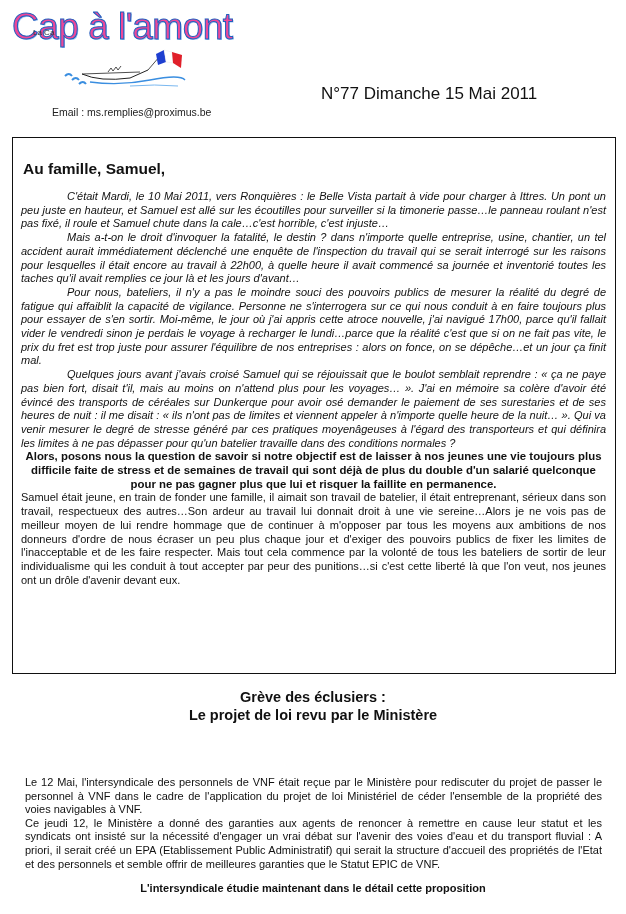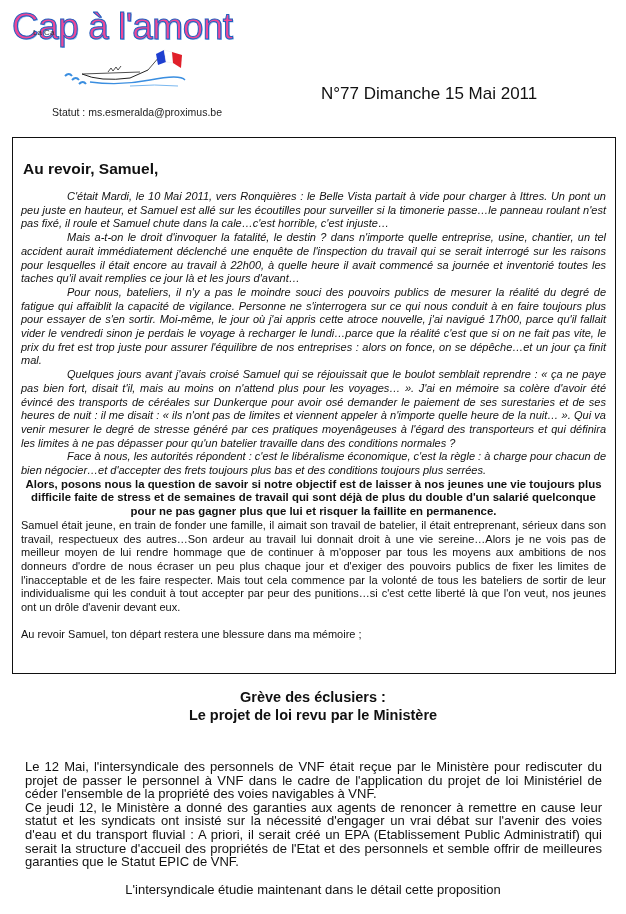--- a/index.html
+++ b/index.html
@@ -40,27 +40,27 @@
   }
   .article-body p { margin: 0; }
   .indent { text-indent: 46px; font-style: italic; }
   .bold-center { font-weight: bold; text-align: center; font-size: 11.4px; }
   .spacer { height: 13.7px; }
   .section2-title {
     position: absolute; left: 0; width: 626px; top: 688px;
     text-align: center; font-weight: bold; font-size: 14.5px; line-height: 18px;
   }
   .section2-body {
-    position: absolute; left: 25px; top: 760px; width: 577px;
-    font-size: 13px; line-height: 13.6px; text-align: justify;
+    position: absolute; left: 25px; top: 776px; width: 577px;
+    font-size: 11px; line-height: 13.6px; text-align: justify;
   }
   .section2-body p { margin: 0; }
   .closing {
     position: absolute; left: 0; width: 626px; top: 882px;
-    text-align: center; font-weight: normal; font-size: 13px;
+    text-align: center; font-weight: bold; font-size: 11px;
   }
 </style>
 </head>
 <body>
 
 <div>
   <div class="logo-title">Cap à l'amont</div>
   <div class="logo-small">La Ca</div>
   <svg class="logo-art" viewBox="0 0 130 48">
     <path d="M5 30 q4 -4 7 0" stroke="#3a8ee0" stroke-width="2" fill="none"></path>
@@ -69,36 +69,34 @@
     <path d="M22 28 Q40 36 70 32 L88 24" stroke="#222" stroke-width="1" fill="none"></path>
     <path d="M22 28 L80 26" stroke="#222" stroke-width="0.8" fill="none"></path>
     <path d="M48 26 l3 -4 l2 3 l3 -4 l2 3 l3 -4" stroke="#222" stroke-width="0.8" fill="none"></path>
     <path d="M88 24 L100 10" stroke="#222" stroke-width="0.8"></path>
     <polygon points="96,8 104,4 106,16 98,19" fill="#1e3fd0"></polygon>
     <polygon points="104,4 112,6 113,17 106,16" fill="#ffffff" stroke="#ddd" stroke-width="0.3"></polygon>
     <polygon points="112,6 122,9 121,22 113,17" fill="#e0202a"></polygon>
     <path d="M30 36 Q60 40 90 34 T125 34" stroke="#3a8ee0" stroke-width="1.4" fill="none"></path>
     <path d="M70 40 Q95 38 118 40" stroke="#7ab8f0" stroke-width="1" fill="none"></path>
   </svg>
-  <div class="email">Statut : ms.esmeralda@proximus.be</div>
+  <div class="email">Email : ms.remplies@proximus.be</div>
   <div class="issue">N°77 Dimanche 15  Mai  2011</div>
 </div>
 
 <div class="box"></div>
-<div class="article-title">Au revoir, Samuel,</div>
+<div class="article-title">Au famille, Samuel,</div>
 <div class="article-body">
   <p class="indent">C'était Mardi, le 10 Mai 2011, vers Ronquières : le Belle Vista partait à vide pour charger à Ittres. Un pont un peu juste en hauteur, et Samuel est allé sur les écoutilles pour surveiller si la timonerie passe…le panneau roulant n'est pas fixé, il roule et Samuel chute dans la cale…c'est horrible, c'est injuste…</p>
   <p class="indent">Mais a-t-on le droit d'invoquer la fatalité, le destin ? dans n'importe quelle entreprise, usine, chantier, un tel accident aurait immédiatement déclenché une enquête de l'inspection du travail qui se serait interrogé sur les raisons pour lesquelles il était encore au travail à 22h00, à quelle heure il avait commencé sa journée et inventorié toutes les taches qu'il avait remplies ce jour là et les jours d'avant…</p>
   <p class="indent">Pour nous, bateliers, il n'y a pas le moindre souci des pouvoirs publics de mesurer la réalité du degré de fatigue qui affaiblit la capacité de vigilance. Personne ne s'interrogera sur ce qui nous conduit à en faire toujours plus pour essayer de s'en sortir. Moi-même, le jour où j'ai appris cette atroce nouvelle, j'ai navigué 17h00, parce qu'il fallait vider le vendredi sinon je perdais le voyage à recharger le lundi…parce que la réalité c'est que si on ne fait pas vite, le prix du fret est trop juste pour assurer l'équilibre de nos entreprises : alors on fonce, on se dépêche…et un jour ça finit mal.</p>
   <p class="indent">Quelques jours avant j'avais croisé Samuel qui se réjouissait que le boulot semblait reprendre : « ça ne paye pas bien fort, disait t'il, mais au moins on n'attend plus pour les voyages… ». J'ai en mémoire sa colère d'avoir été évincé des transports de céréales sur Dunkerque pour avoir osé demander le paiement de ses surestaries et de ses heures de nuit : il me disait : « ils n'ont pas de limites et viennent appeler à n'importe quelle heure de la nuit… ». Qui va venir mesurer le degré de stresse généré par ces pratiques moyenâgeuses à l'égard des transporteurs et qui définira les limites à ne pas dépasser pour qu'un batelier travaille dans des conditions normales ?</p>
-  <p class="indent">Face à nous, les autorités répondent : c'est le libéralisme économique, c'est la règle : à charge pour chacun de bien négocier…et d'accepter des frets toujours plus bas et des conditions toujours plus serrées.</p>
   <p class="bold-center">Alors, posons nous la question de savoir si notre objectif est de laisser à nos jeunes une vie toujours plus difficile faite de stress et de semaines de travail qui sont déjà de plus du double d'un salarié quelconque pour ne pas gagner plus que lui et risquer la faillite en permanence.</p>
   <p>Samuel était jeune, en train de fonder une famille, il aimait son travail de batelier, il était entreprenant, sérieux dans son travail, respectueux des autres…Son ardeur au travail lui donnait droit à une vie sereine…Alors je ne vois pas de meilleur moyen de lui rendre hommage que de continuer à m'opposer par tous les moyens aux ambitions de nos donneurs d'ordre de nous écraser un peu plus chaque jour et d'exiger des pouvoirs publics de fixer les limites de l'inacceptable et de les faire respecter. Mais tout cela commence par la volonté de tous les bateliers de sortir de leur individualisme qui les conduit à tout accepter par peur des punitions…si c'est cette liberté là que l'on veut, nos jeunes ont un drôle d'avenir devant eux.</p>
   <div class="spacer"></div>
-  <p>Au revoir Samuel, ton départ restera une blessure dans ma mémoire ;</p>
 </div>
 
 <div class="section2-title">
   <div>Grève des éclusiers :</div>
   <div>Le projet de loi revu par le Ministère</div>
 </div>
 <div class="section2-body">
   <p>Le 12 Mai, l'intersyndicale des personnels de VNF était reçue par le Ministère pour rediscuter du projet de passer le personnel à VNF dans le cadre de l'application du projet de loi Ministériel de céder l'ensemble de la propriété des voies navigables à VNF.</p>
   <p>Ce jeudi 12, le Ministère a donné des garanties aux agents de renoncer à remettre en cause leur statut et les syndicats ont insisté sur la nécessité d'engager un vrai débat sur l'avenir des voies d'eau et du transport fluvial : A priori, il serait créé un EPA (Etablissement Public Administratif) qui serait la structure d'accueil des propriétés de l'Etat et des personnels et semble offrir de meilleures garanties que le Statut EPIC de VNF.</p>
 </div>

